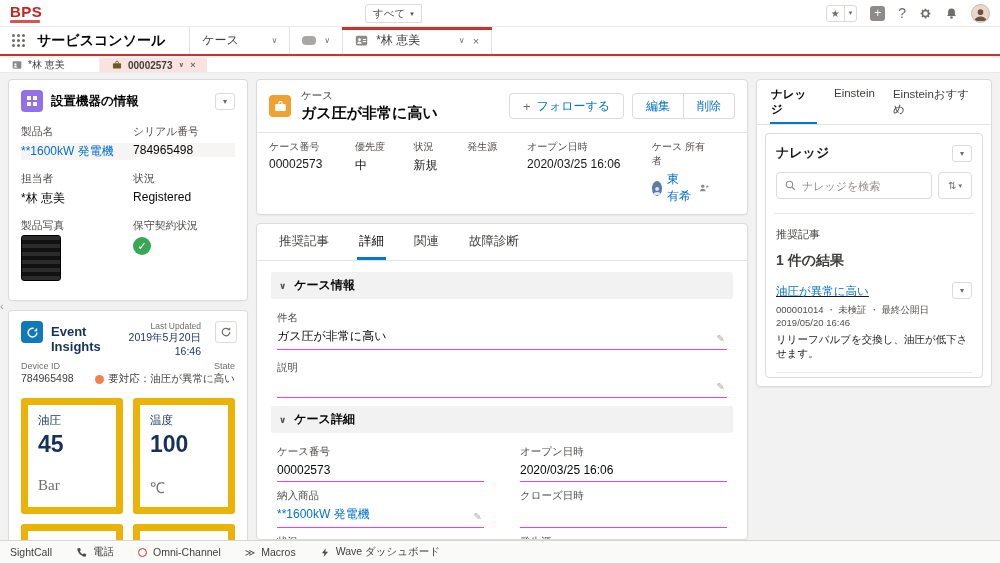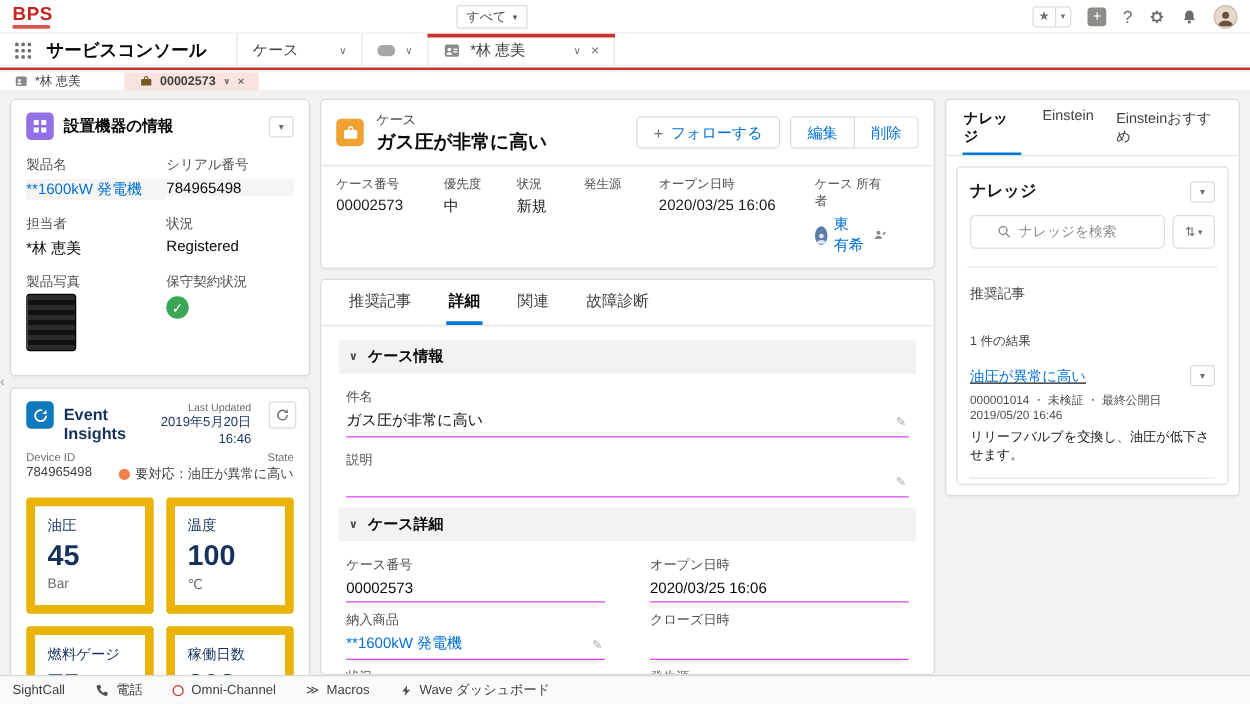--- a/index.html
+++ b/index.html
@@ -80,21 +80,21 @@
   .ei-sub { display:flex; padding:2px 12px 8px; }
   .ei-dev-lab, .ei-state-lab { font-size:9px; color:#706e6b; }
   .ei-dev-val { font-size:10.5px; color:#3e3e3c; margin-top:1px; }
   .ei-state { margin-left:auto; text-align:right; }
   .ei-state-val { font-size:10.5px; color:#3e3e3c; margin-top:1px; display:flex; align-items:center; gap:4px; }
   .dot { width:9px; height:9px; border-radius:50%; background:#f4804d; display:inline-block; }
   .gauges { display:grid; grid-template-columns:1fr 1fr; gap:10px; padding:4px 12px 14px; }
   .gauge { border:7px solid #eab308; border-radius:3px; padding:8px 10px 10px; }
   .g-lab { font-size:11.5px; color:#16325c; }
   .g-val { font-size:23px; font-weight:bold; color:#16325c; margin-top:4px; line-height:1.1; }
-  .g-unit { font-size:11px; color:#706e6b; margin-top:4px; }
+  .g-unit { font-size:15px; color:#706e6b; margin-top:20px;font-family:Liberation Serif, serif; }
 
   .fld { border-bottom:1px solid #d946ef; padding:3px 0 4px; position:relative; }
   .fld .lab { font-size:10.5px; color:#514f4d; }
   .fld .val { font-size:12px; margin-top:3px; min-height:15px; color:#080707; display:flex; align-items:center; gap:4px; }
   .pencil { position:absolute; right:2px; bottom:5px; color:#b0adab; font-size:10px; cursor:pointer; }
 
   
   .centercol { flex:1; display:flex; flex-direction:column; gap:8px; min-width:0; }
   .case-head-card { padding:0; }
   .ch-top { display:flex; align-items:center; gap:10px; padding:9px 12px; }
@@ -108,45 +108,45 @@
   .plus-g { font-size:13px; color:#706e6b; }
   .ch-fields { display:flex; border-top:1px solid #e5e3e2; padding:7px 12px 9px; }
   .chf { margin-right:26px; }
   .chf .lab { font-size:10px; color:#514f4d; }
   .chf .val { font-size:12px; margin-top:3px; min-height:14px; display:flex; align-items:center; gap:5px; }
   .owner-av { width:15px; height:15px; border-radius:50%; background:#5e7ca8; display:flex; align-items:flex-end; justify-content:center; overflow:hidden; }
 
   .tabcard { flex:1; display:flex; flex-direction:column; overflow:hidden; }
   .tabbar { display:flex; gap:26px; padding:0 20px; border-bottom:1px solid #e5e3e2; flex:none; }
   .tab { padding:9px 2px 7px; font-size:12.5px; color:#3e3e3c; cursor:pointer; border-bottom:3px solid transparent; }
-  .tab.active { font-weight:bold; color:#080707; border-bottom-color:#0176d3;text-align:center; }
+  .tab.active { font-weight:normal; color:#080707; border-bottom-color:#0176d3;text-align:center; }
   .tabbody { padding:11px 14px; overflow:hidden; }
   .sec-head { background:#f3f2f2; border-radius:2px; padding:5px 8px; display:flex; align-items:center; gap:8px; font-size:12px; font-weight:bold; color:#080707; margin-bottom:9px; cursor:pointer; }
   .sec-chev { font-size:9px; color:#514f4d; }
   .fgrid { display:grid; grid-template-columns:1fr 1fr; column-gap:36px; padding:0 6px; margin-bottom:8px; }
   .fgrid .fld { margin-bottom:4px; }
   .fone { padding:0 6px; margin-bottom:8px; }
 
   
   .rightcol { width:236px; flex:none; }
   .kpanel { overflow:hidden; }
   .ktabs { display:flex; gap:16px; padding:0 13px; border-bottom:1px solid #e5e3e2; }
   .ktab { padding:7px 1px 5px; font-size:11.5px; color:#3e3e3c; cursor:pointer; border-bottom:2px solid transparent; }
   .ktab.active { font-weight:bold; color:#080707; border-bottom-color:#0176d3; }
   .kinner { margin:8px; border:1px solid #dddbda; border-radius:4px; padding:10px 10px 4px; }
   .ktitle-row { display:flex; align-items:center; }
   .ktitle { font-size:13px; font-weight:bold; }
   .ksearch-row { display:flex; gap:6px; margin-top:10px; }
-  .ksbox { flex:1; display:flex; align-items:center; gap:6px; border:1px solid #dddbda; border-radius:4px; height:27px; padding:0 21px; }
+  .ksbox { flex:1; display:flex; align-items:center; gap:6px; border:1px solid #dddbda; border-radius:4px; height:27px; padding:0 8px; }
   .ksbox input { border:none; outline:none; width:100%; font-size:11px; font-family:inherit; color:#514f4d; }
   .ksbox input::placeholder { color:#8e8c89; }
   .sort-btn { width:34px; height:27px; border:1px solid #dddbda; border-radius:4px; background:#fff; color:#706e6b; font-size:10px; display:flex; align-items:center; justify-content:center; gap:2px; cursor:pointer; }
   .kdivider { border-top:1px solid #e9e7e5; margin:14px -2px 0; }
   .krec { font-size:11px; color:#3e3e3c; margin-top:13px; }
-  .kcount { font-size:10px; color:#3e3e3c; margin-top:24px; }
+  .kcount { font-size:14px; color:#3e3e3c; margin-top:10px;font-weight:bold; }
   .karticle { margin-top:14px; padding-bottom:11px; border-bottom:1px solid #e9e7e5; position:relative; }
   .ka-title { font-size:11.5px;text-decoration:underline; }
   .ka-meta { font-size:9.5px; color:#514f4d; margin-top:5px; }
   .ka-body { font-size:10.5px; color:#181818; margin-top:5px; }
   .ka-menu { position:absolute; right:0; top:-2px; }
 
   
   .utilbar { position:absolute; left:0; right:0; bottom:0; height:23px; background:#fafaf9; border-top:1px solid #d8d6d5; display:flex; align-items:center; padding:0 10px; gap:24px; }
   .util-item { display:flex; align-items:center; gap:6px; font-size:10.5px; color:#3e3e3c; cursor:pointer; }
   .omni-circle { width:9px; height:9px; border:1.7px solid #c7342e; border-radius:50%; display:inline-block; }

